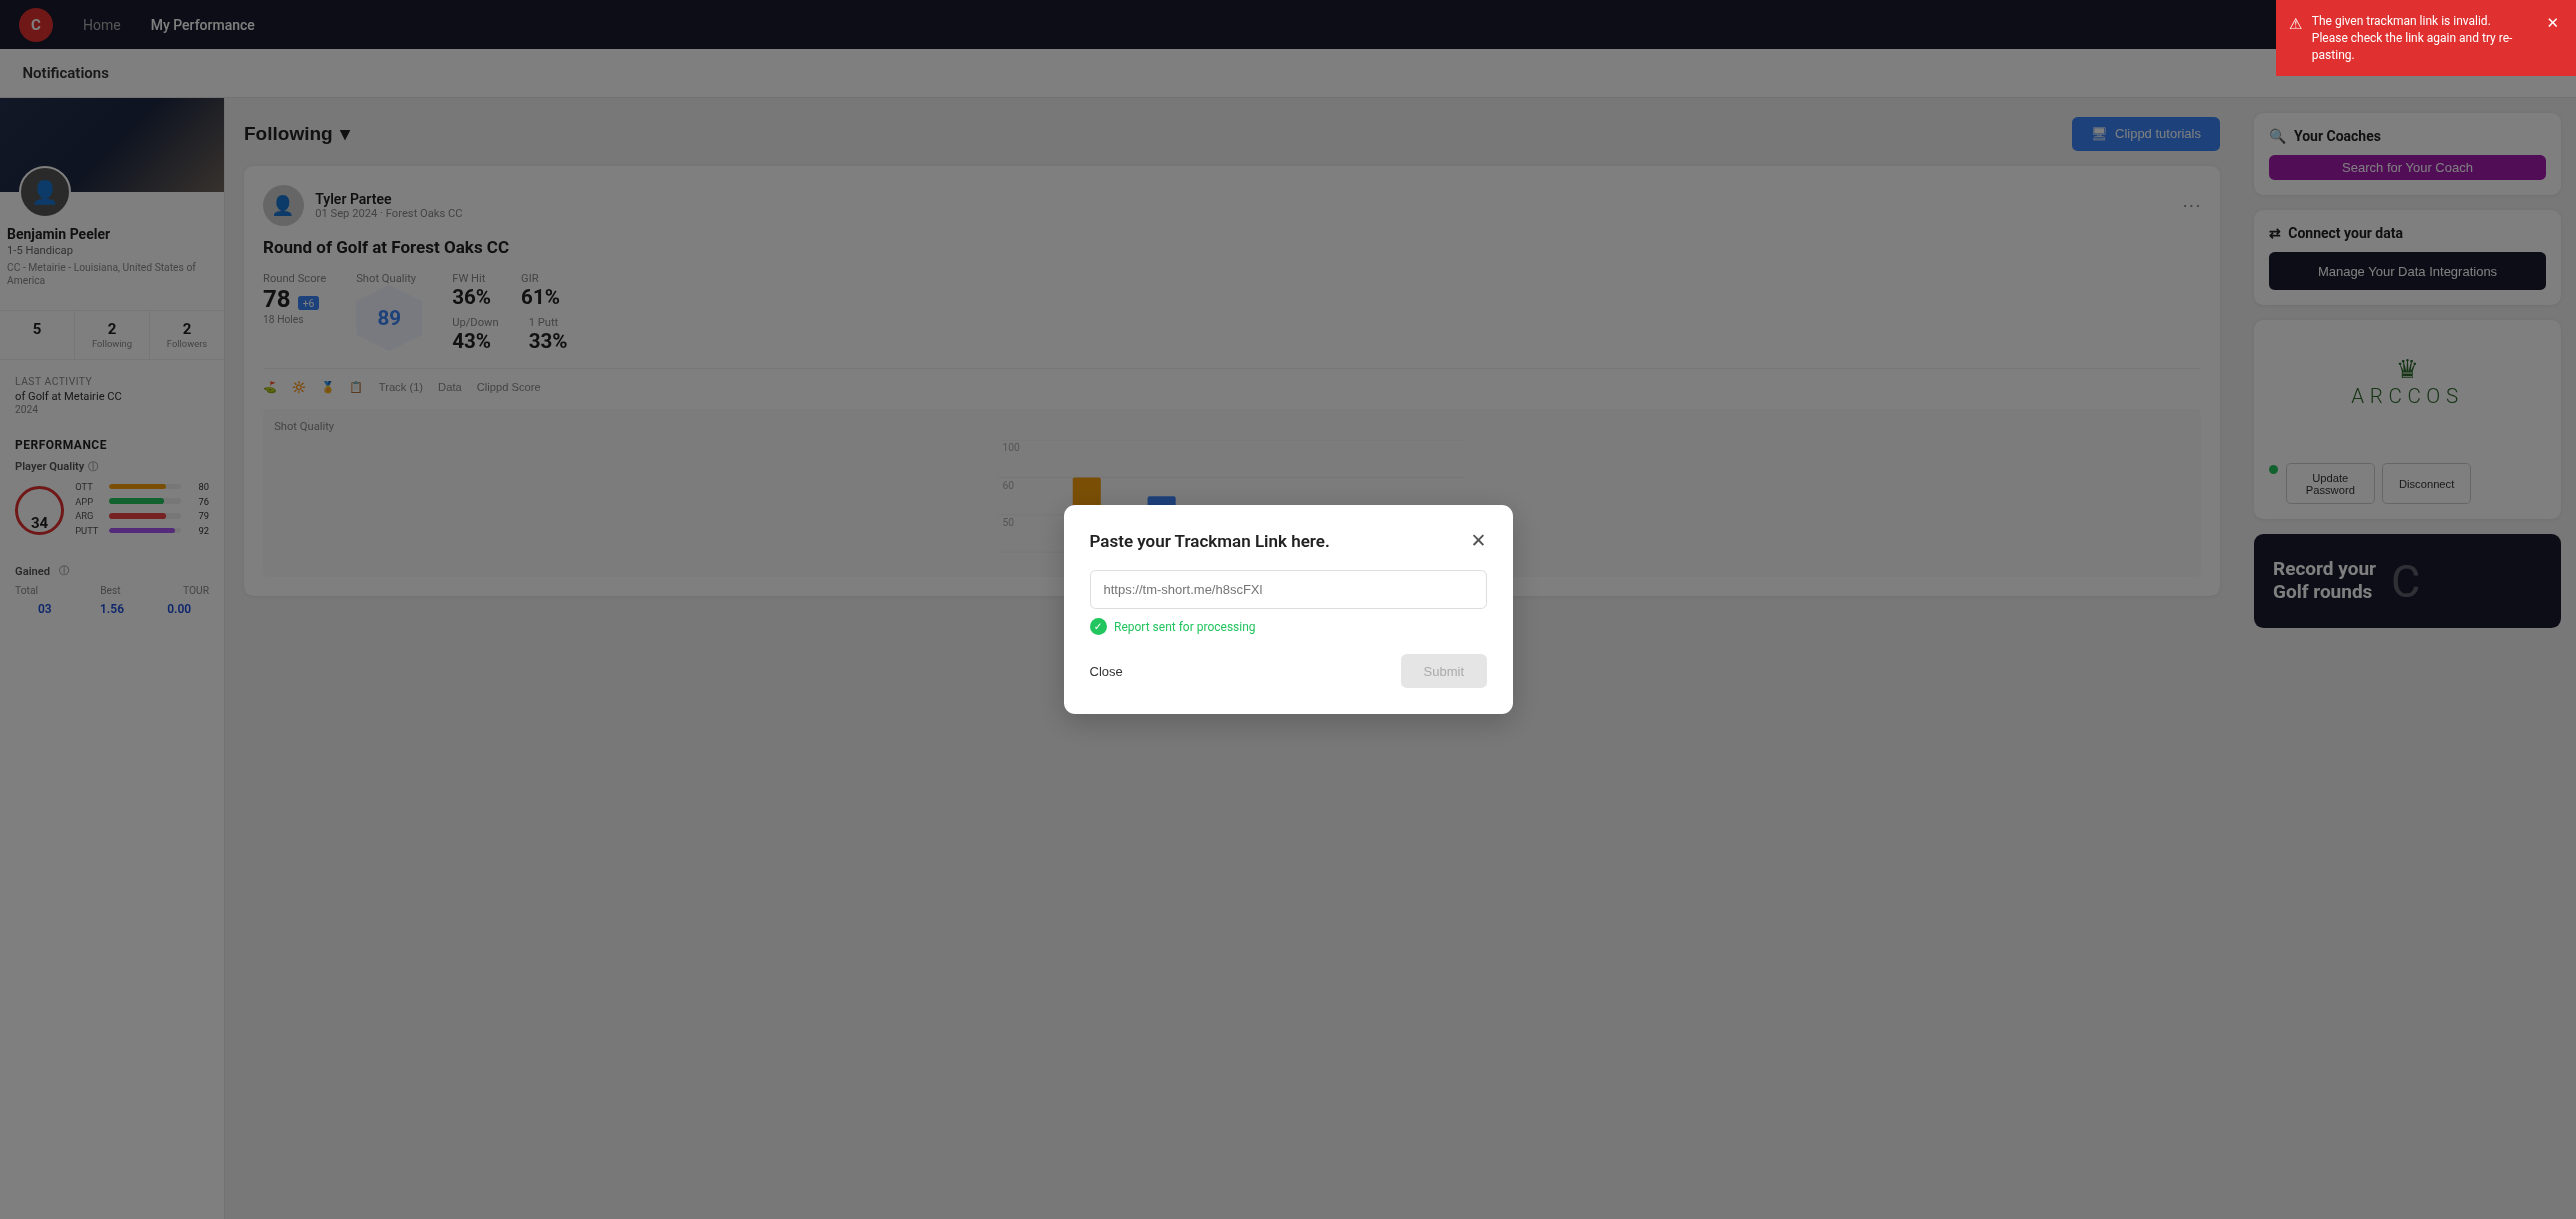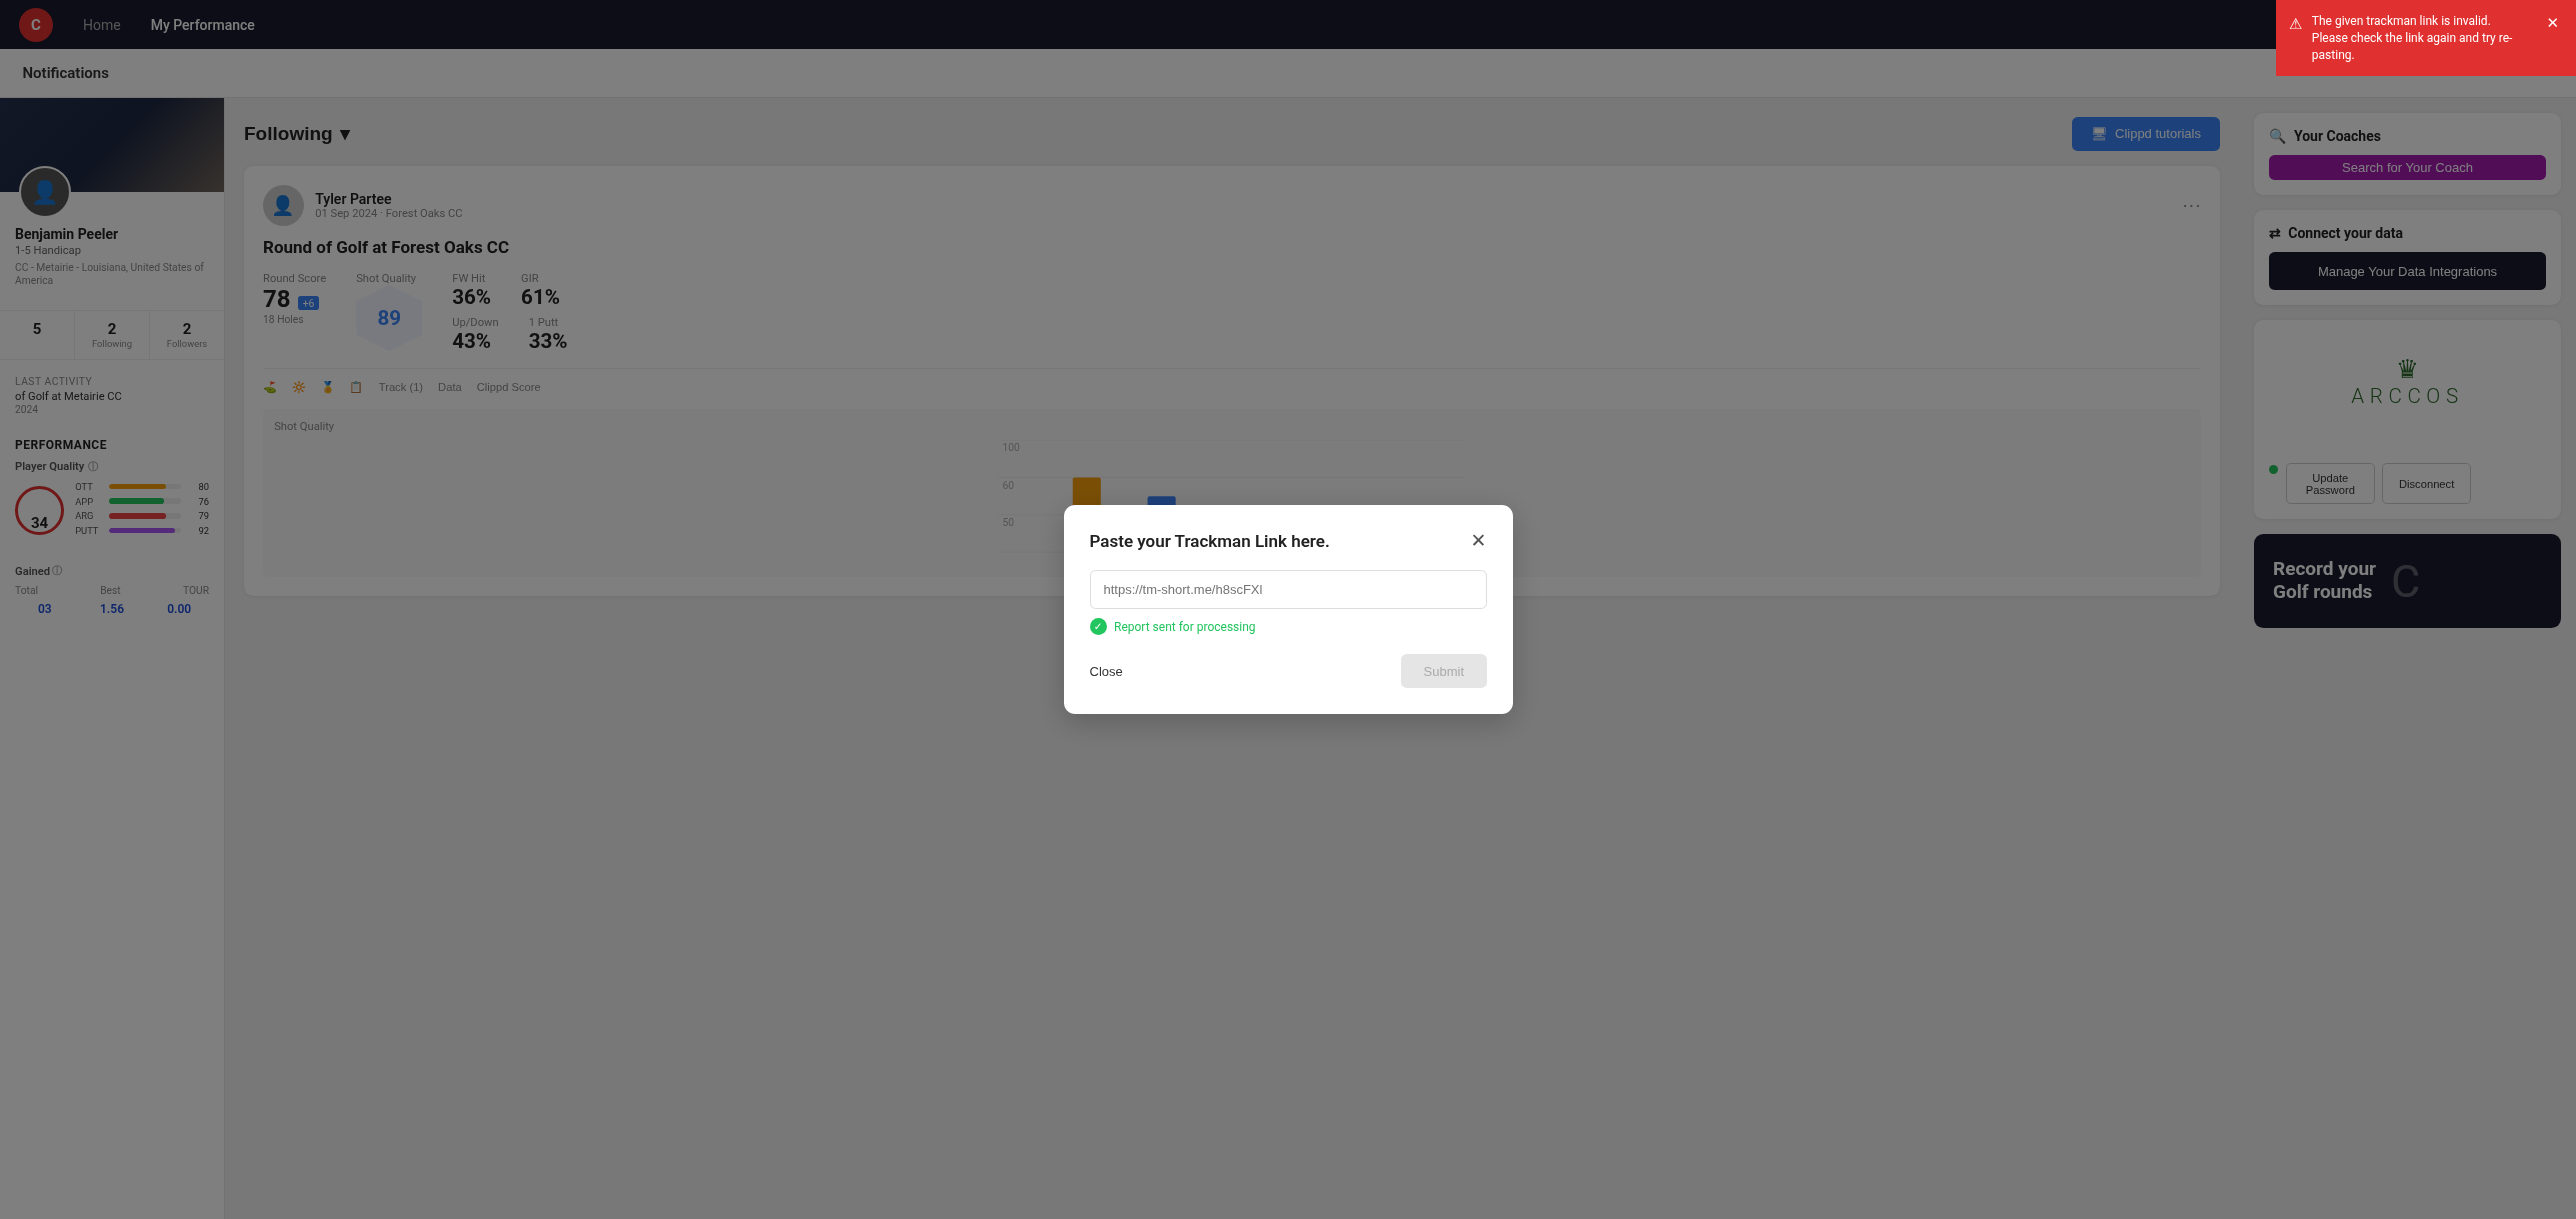--- a/index.html
+++ b/index.html
@@ -147,21 +147,21 @@
       position: absolute;
       bottom: -26px;
       left: 19px;
       display: flex;
       align-items: center;
       justify-content: center;
       color: #aaa;
       font-size: 22.5px;
     }
     .profile-info {
-      padding: 34px 15px 15px;
+      padding: 34px 7px 15px;
     }
     .profile-name {
       font-size: 14px;
       font-weight: 700;
       color: #222;
     }
     .profile-handicap {
       font-size: 11.2px;
       color: #666;
       margin-top: 1.9px;
@@ -771,21 +771,21 @@
             <span class="pq-bar-label">PUTT</span>
             <div class="pq-bar-track">
                 <div class="pq-bar-fill" style="width:92%; background:#a855f7;"></div>
               </div>
             <span class="pq-bar-value">92</span>
           </div>
         </div>
       </div>
     </div>
     <div class="gained-section">
-      <div style="font-size:11.2px; font-weight:600; color:#555; margin-bottom:5.6px; display:flex; align-items:center; gap:2px;">
+      <div style="font-size:11.2px; font-weight:600; color:#555; margin-bottom:5.6px; display:flex; align-items:center; gap:9px;">
         <span>Gained</span>
         <span style="color:#aaa; font-size:10.3px;">ⓘ</span>
       </div>
       <div class="gained-header">
         <span>Total</span>
         <span>Best</span>
         <span>TOUR</span>
       </div>
       <div class="gained-row">
         <div class="gained-cell">03</div>

